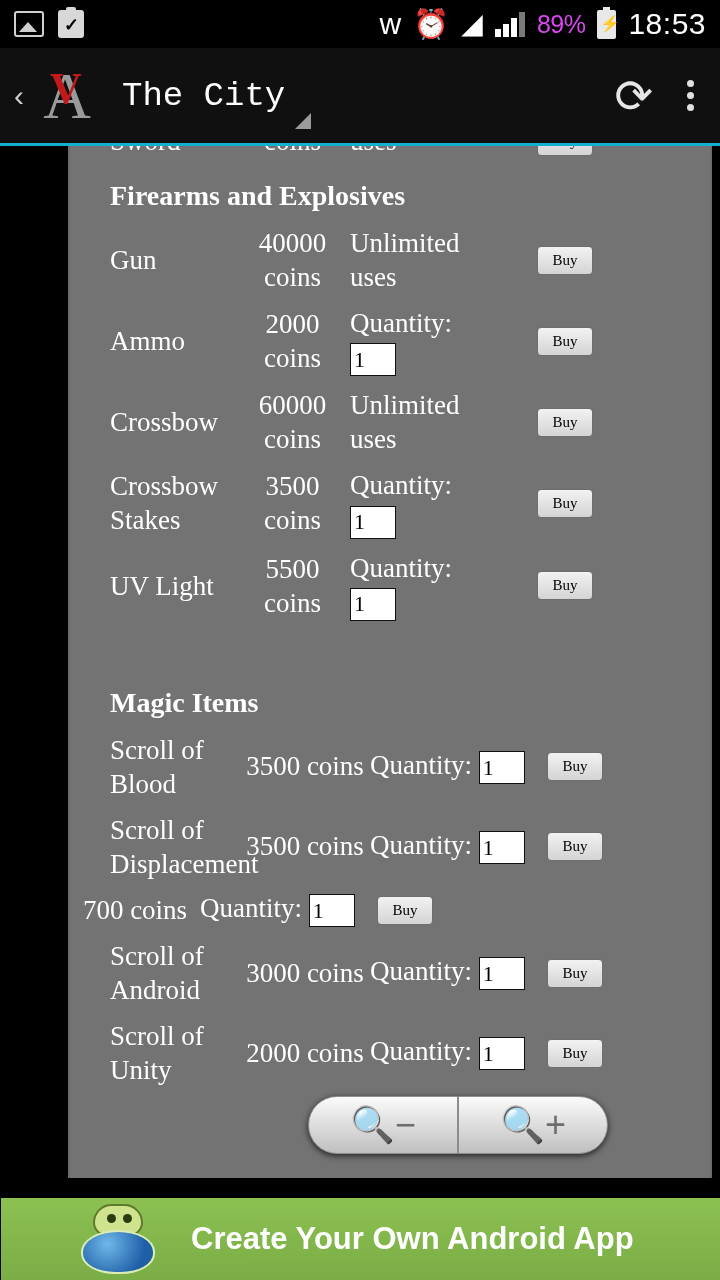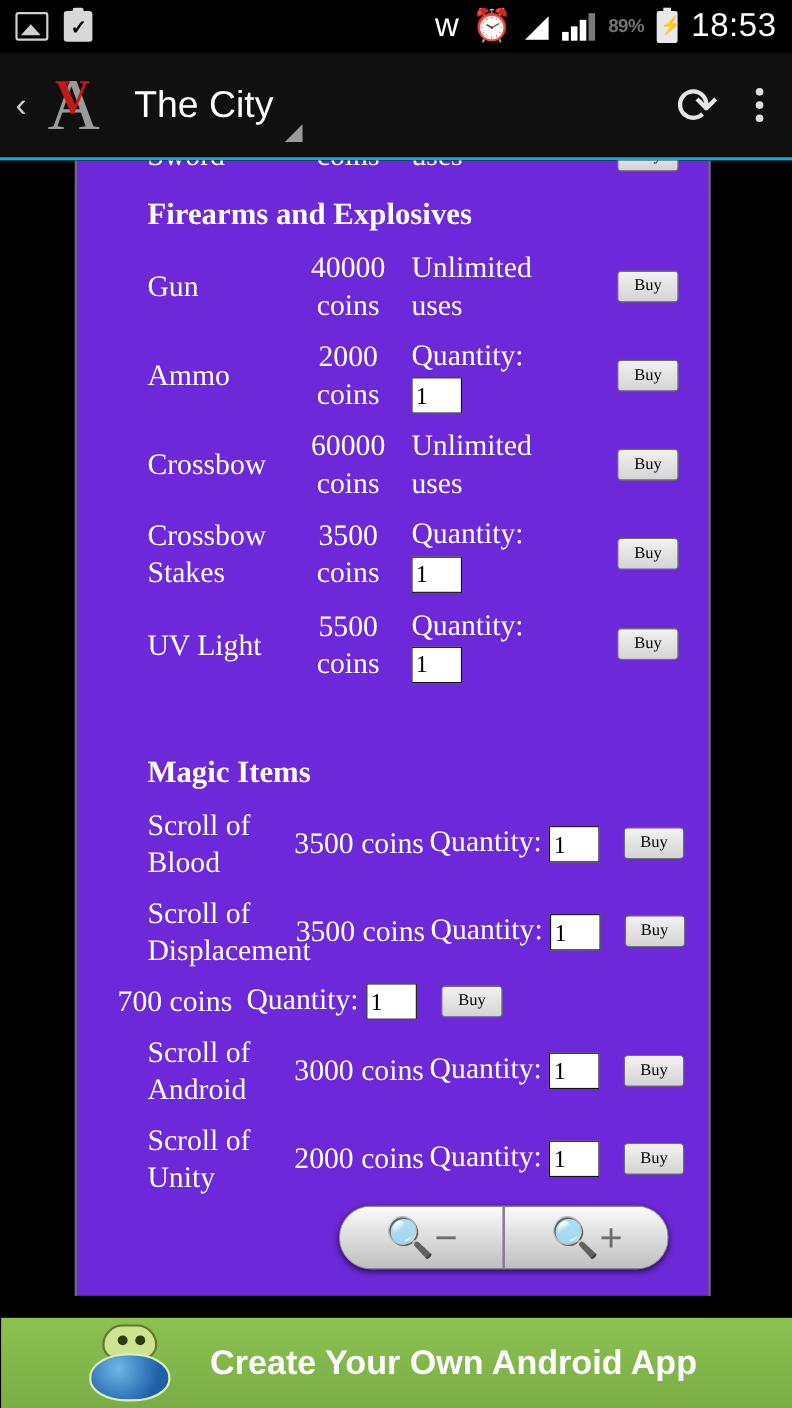--- a/index.html
+++ b/index.html
@@ -108,23 +108,23 @@
   .icon-signal i {
     display: block;
     width: 6px;
     background: #ffffff;
   }
   .icon-signal i:nth-child(1) { height: 8px; }
   .icon-signal i:nth-child(2) { height: 13px; }
   .icon-signal i:nth-child(3) { height: 19px; }
   .icon-signal i:nth-child(4) { height: 25px; background: #7a7a7a; }
   .battery-pct {
-    font-size: 17px;
-    font-weight: bold;
-    color: #737373;
+    font-size: 25px;
+    font-weight: normal;
+    color: #d946ef;
     letter-spacing: -0.5px;
   }
   .icon-batt {
     width: 19px; height: 29px;
     border: 2px solid #e8e8e8;
     border-radius: 2px;
     position: relative;
     box-sizing: border-box;
     background: #e8e8e8;
   }
@@ -185,20 +185,21 @@
     font-family: "Liberation Serif", serif;
     font-size: 44px;
     color: #c01a1a;
     font-weight: bold;
   }
   .app-title {
     font-size: 34px;
     color: #ffffff;
     margin-left: 18px;
     font-weight: normal;
+    font-family: Liberation Mono, monospace;
   }
   .title-corner {
     width: 0; height: 0;
     border-left: 16px solid transparent;
     border-bottom: 16px solid #9b9b9b;
     align-self: flex-end;
     margin: 0 0 14px 10px;
   }
   .appbar-actions {
     margin-left: auto;
@@ -231,29 +232,28 @@
     left: 0;
     width: 720px;
     height: 1052px;
     background: #000;
     overflow: hidden;
   }
   .page {
     position: absolute;
     left: 68px;
     top: 0;
-    width: 578px;
+    width: 644px;
     min-height: 1032px;
-    background: #6d28d9;
+    background: #737373;
     border-left: 2px solid #6b6b6b;
     border-right: 2px solid #6b6b6b;
     box-sizing: border-box;
     color: #ffffff;
     font-family: "Liberation Serif", serif;
-    padding-left: 24px;
   }
 
   .row {
     display: flex;
     align-items: center;
     padding: 6px 0;
   }
   .cut-row {
     margin-top: -28px;
   }

